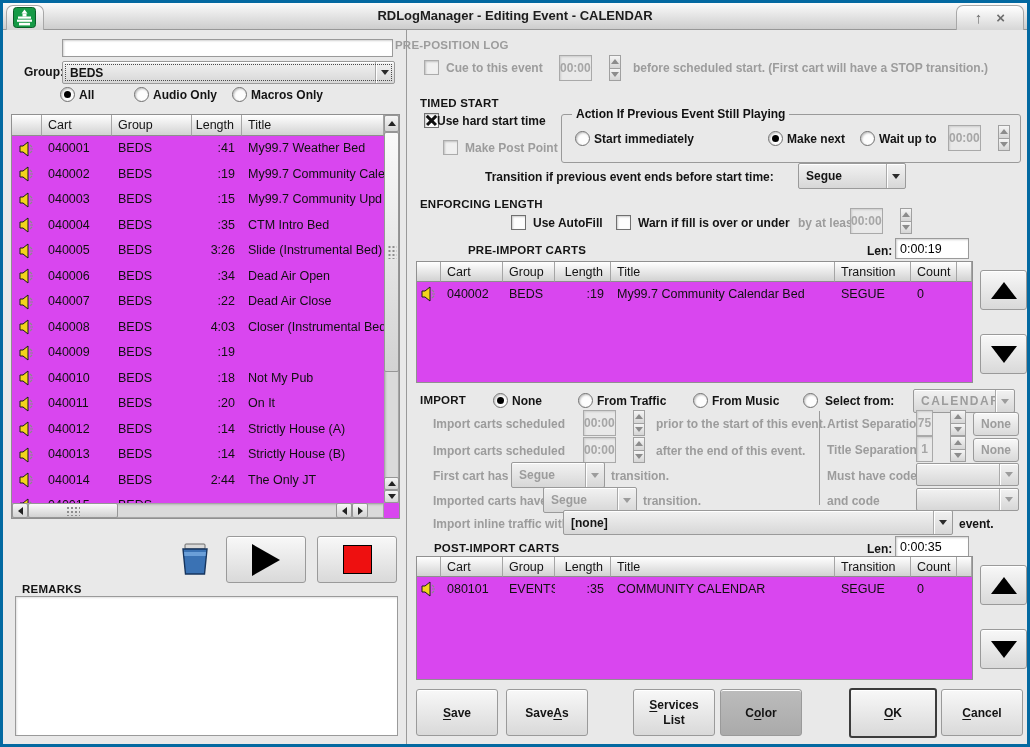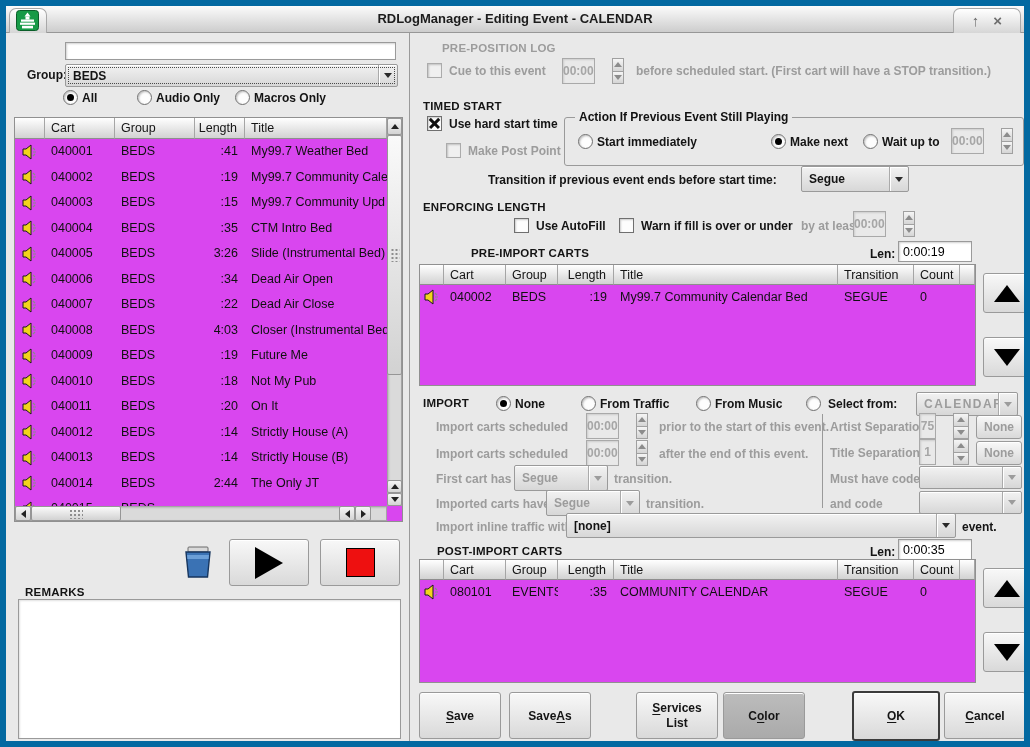--- a/index.html
+++ b/index.html
@@ -1,17 +1,17 @@
 <!DOCTYPE html>
 <html><head>
 <meta charset="utf-8">
 <style>
   html,body{margin:0;padding:0;background:#b5b5b5;}
   .window{position:relative;width:1030px;height:747px;background:#e9e9e9;overflow:hidden;
-          border:6px solid #0369a1;box-sizing:border-box;
+          border:3px solid #0369a1;box-sizing:border-box;
           font-family:"Liberation Sans",sans-serif;font-size:12px;color:#111;}
   
   .titlebar{position:absolute;left:0;top:0;width:100%;height:26px;
             background:linear-gradient(#fbfbfb,#cdcdcd);border-bottom:1px solid #979797;}
   .title-text{position:absolute;left:0;right:0;top:5px;text-align:center;font-weight:bold;font-size:13px;color:#1c1c1c;}
   .title-tab{position:absolute;top:2px;height:24px;border:1px solid #a8a8a8;border-bottom:none;
              border-radius:7px 7px 0 0;background:linear-gradient(#ffffff,#d6d6d6);}
   .tab-left{left:3px;width:36px;}
   .tab-right{right:3px;width:66px;display:flex;align-items:center;justify-content:center;gap:14px;}
   .app-icon{position:absolute;left:6px;top:1px;width:23px;height:21px;}
@@ -250,21 +250,20 @@
         <div class="trow">
           <div class="tcell c0 icon-cell">
   <svg width="17" height="16" viewBox="0 0 17 16">
     <polygon points="1,5 4,5 9,1 9,15 4,11 1,11" fill="#f2d41c" stroke="#1a1a1a" stroke-width="1"></polygon>
     <path d="M11 4 L13 6 M11 8 L14 8 M11 12 L13 10" stroke="#8a8a8a" stroke-width="1.2" fill="none"></path>
   </svg>
 </div>
           <div class="tcell c1">040009</div>
           <div class="tcell c2">BEDS</div>
           <div class="tcell c3 len-col">:19</div>
-          <div class="tcell c4">Future Me</div>
         </div>
         <div class="trow">
           <div class="tcell c0 icon-cell">
   <svg width="17" height="16" viewBox="0 0 17 16">
     <polygon points="1,5 4,5 9,1 9,15 4,11 1,11" fill="#f2d41c" stroke="#1a1a1a" stroke-width="1"></polygon>
     <path d="M11 4 L13 6 M11 8 L14 8 M11 12 L13 10" stroke="#8a8a8a" stroke-width="1.2" fill="none"></path>
   </svg>
 </div>
           <div class="tcell c1">040010</div>
           <div class="tcell c2">BEDS</div>
@@ -374,39 +373,39 @@
   </div>
   <div class="btn" style="left:314px;top:533px;width:78px;height:45px;">
     <i class="stop-sq"></i>
   </div>
 
   <span class="lbl sec" style="left:19px;top:580px;">REMARKS</span>
   <textarea class="qtext" style="left: 12px; top: 593px; width: 383px; height: 140px;"></textarea>
 
   <div class="divider-v" style="left:403px;top:27px;height:720px;"></div>
 
-  <span class="lbl gray sec" style="left:436px;top:36px;">PRE-POSITION LOG</span>
+  <span class="lbl gray sec" style="left:392px;top:36px;">PRE-POSITION LOG</span>
   <span class="checkbox disabled" style="left:421px;top:57px;"></span>
   <span class="lbl gray" style="left:443px;top:58px;">Cue to this event</span>
   <div class="spin" style="left:556px;top:52px;width:62px;">
     <div class="spin-val">00:00</div>
     <div class="spin-btns">
         <div class="sbtn">
           <i class="tri up"></i>
         </div>
         <div class="sbtn">
           <i class="tri down"></i>
         </div>
       </div>
   </div>
   <span class="lbl gray" style="left:630px;top:58px;">before scheduled start.  (First cart will have a STOP transition.)</span>
 
   <span class="lbl sec" style="left:417px;top:94px;">TIMED START</span>
   <span class="checkbox checked" style="left:421px;top:110px;"></span>
-  <span class="lbl" style="left:443px;top:111px;">Use hard start time</span>
+  <span class="lbl" style="left:434px;top:111px;">Use hard start time</span>
   <span class="checkbox disabled" style="left:440px;top:137px;"></span>
   <span class="lbl gray" style="left:462px;top:138px;">Make Post Point</span>
 
   <fieldset class="qgroup" style="left:558px;top:104px;width:458px;height:54px;">
     <legend>Action If Previous Event Still Playing</legend>
   </fieldset>
   <span class="radio" style="left:572px;top:128px;"></span>
   <span class="lbl" style="left:591px;top:129px;">Start immediately</span>
   <span class="radio checked" style="left:765px;top:128px;"></span>
   <span class="lbl" style="left:784px;top:129px;">Make next</span>

